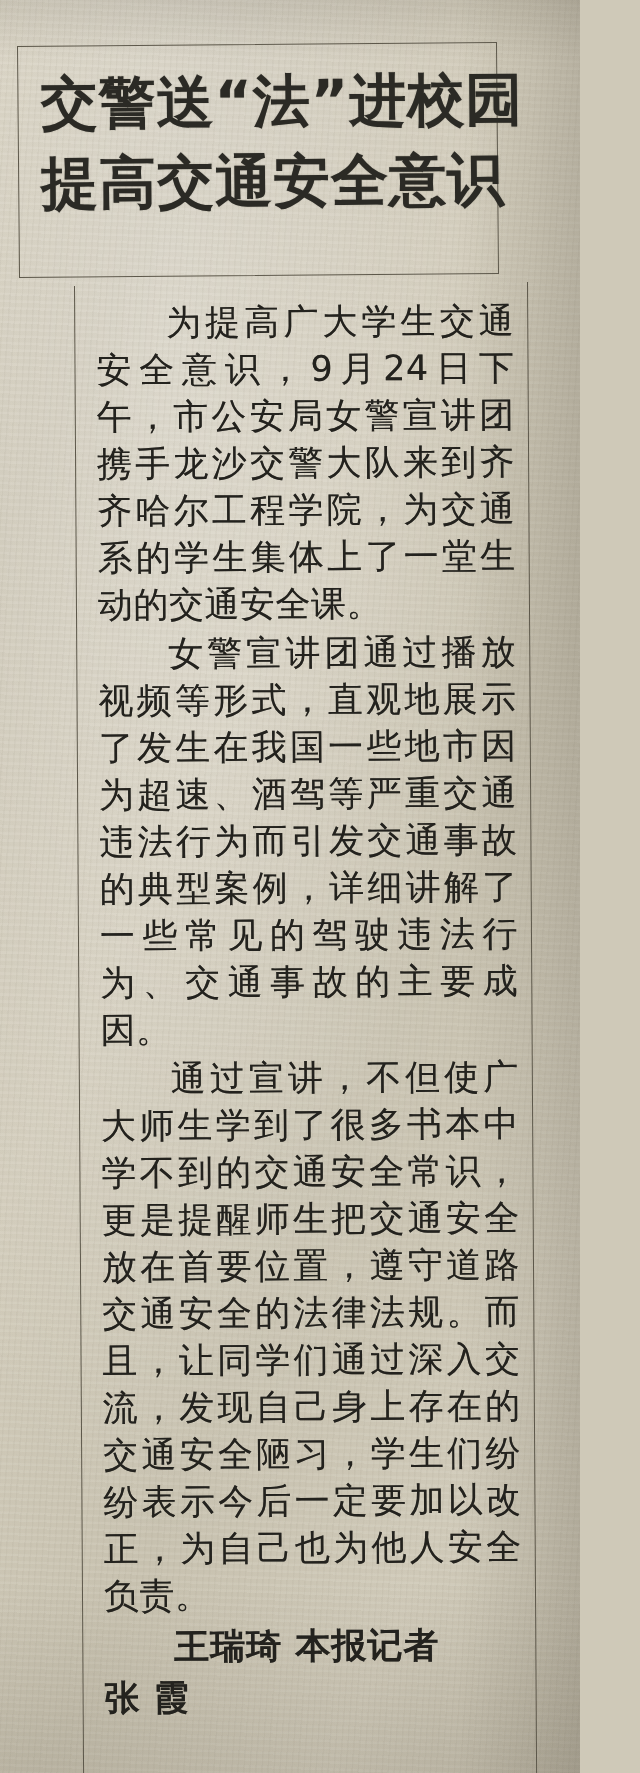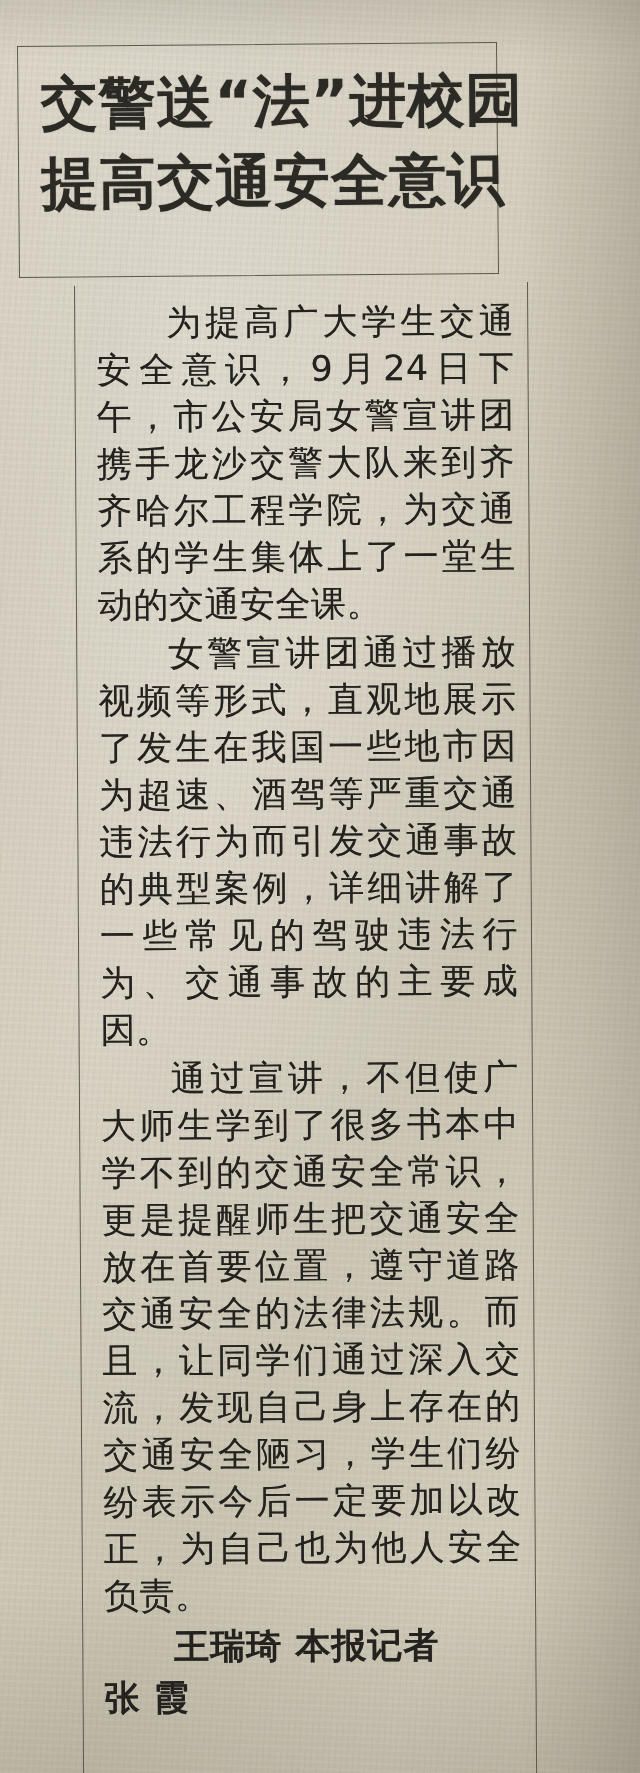--- a/index.html
+++ b/index.html
@@ -10,21 +10,21 @@
     width: 640px;
     height: 1773px;
     background: #cfc9b8;
     font-family: "DejaVu Sans", sans-serif;
     overflow: hidden;
   }
 
   
   .page {
     position: relative;
-    width: 640px;
+    width: 580px;
     height: 1773px;
     background:
       radial-gradient(ellipse at 30% 20%, rgba(255,255,255,0.30), rgba(255,255,255,0) 60%),
       linear-gradient(115deg, #d6d0bf 0%, #cdc7b6 18%, #d3cdbc 40%, #c9c3b1 62%, #d1cbba 82%, #c4beac 100%);
     overflow: hidden;
     text-decoration: underline;
   }
   
   .grain {
     position: absolute;

